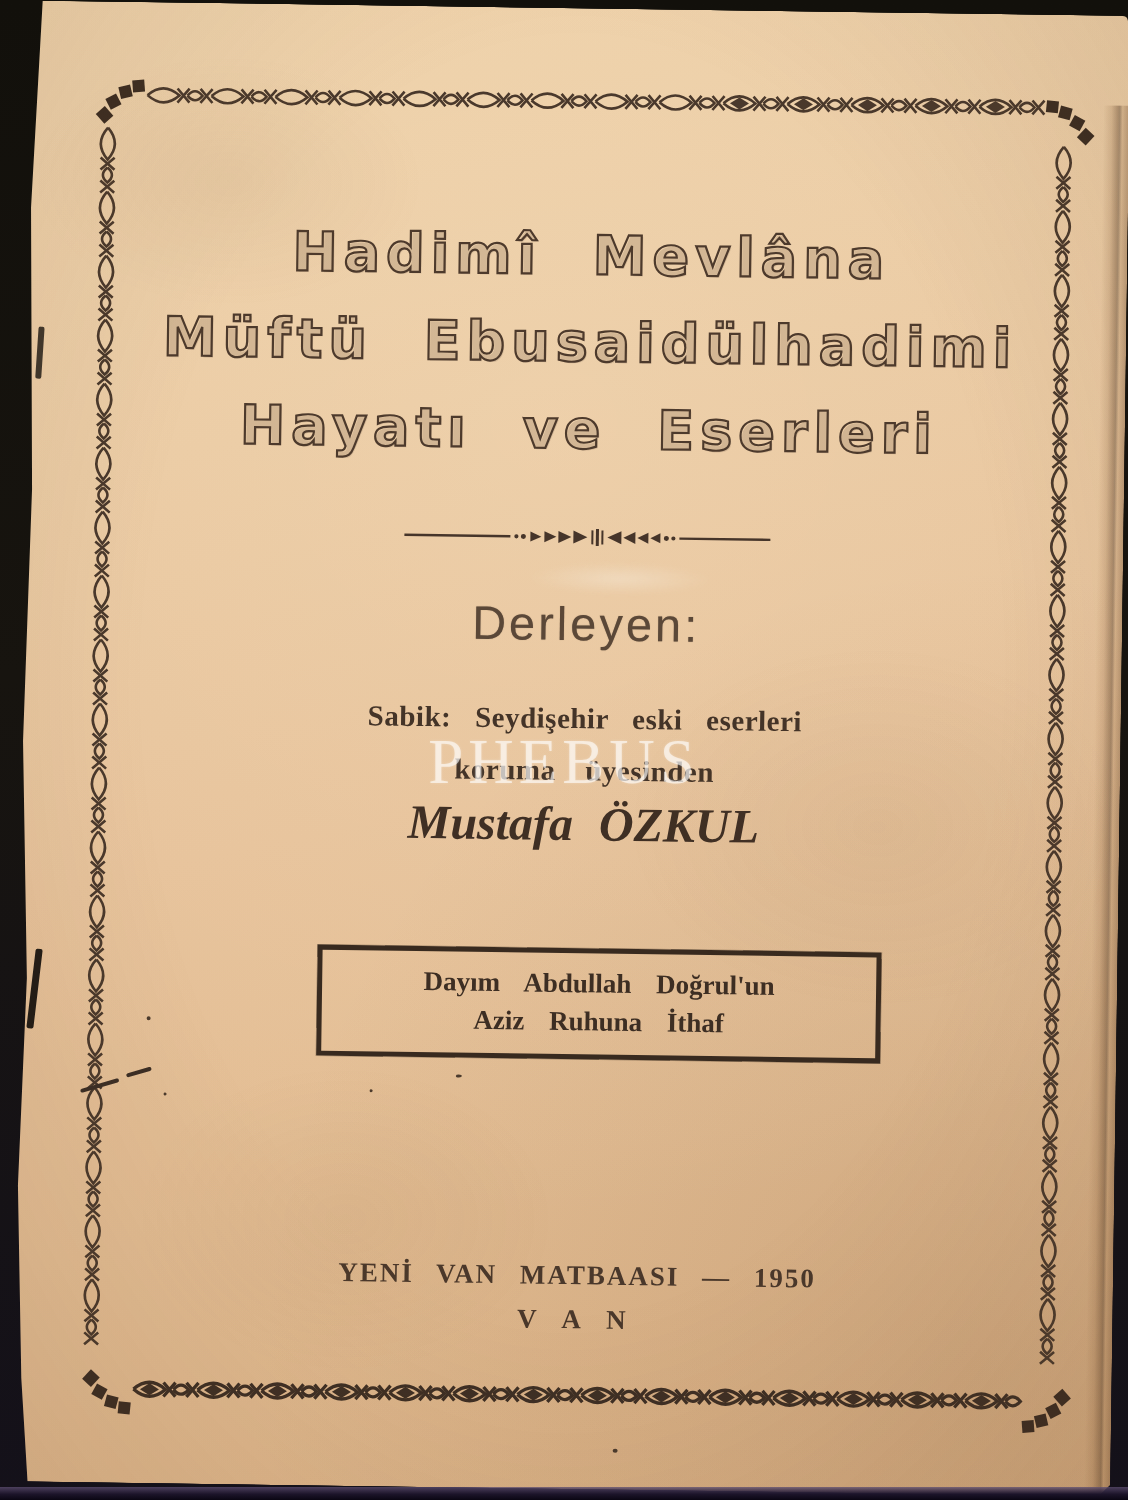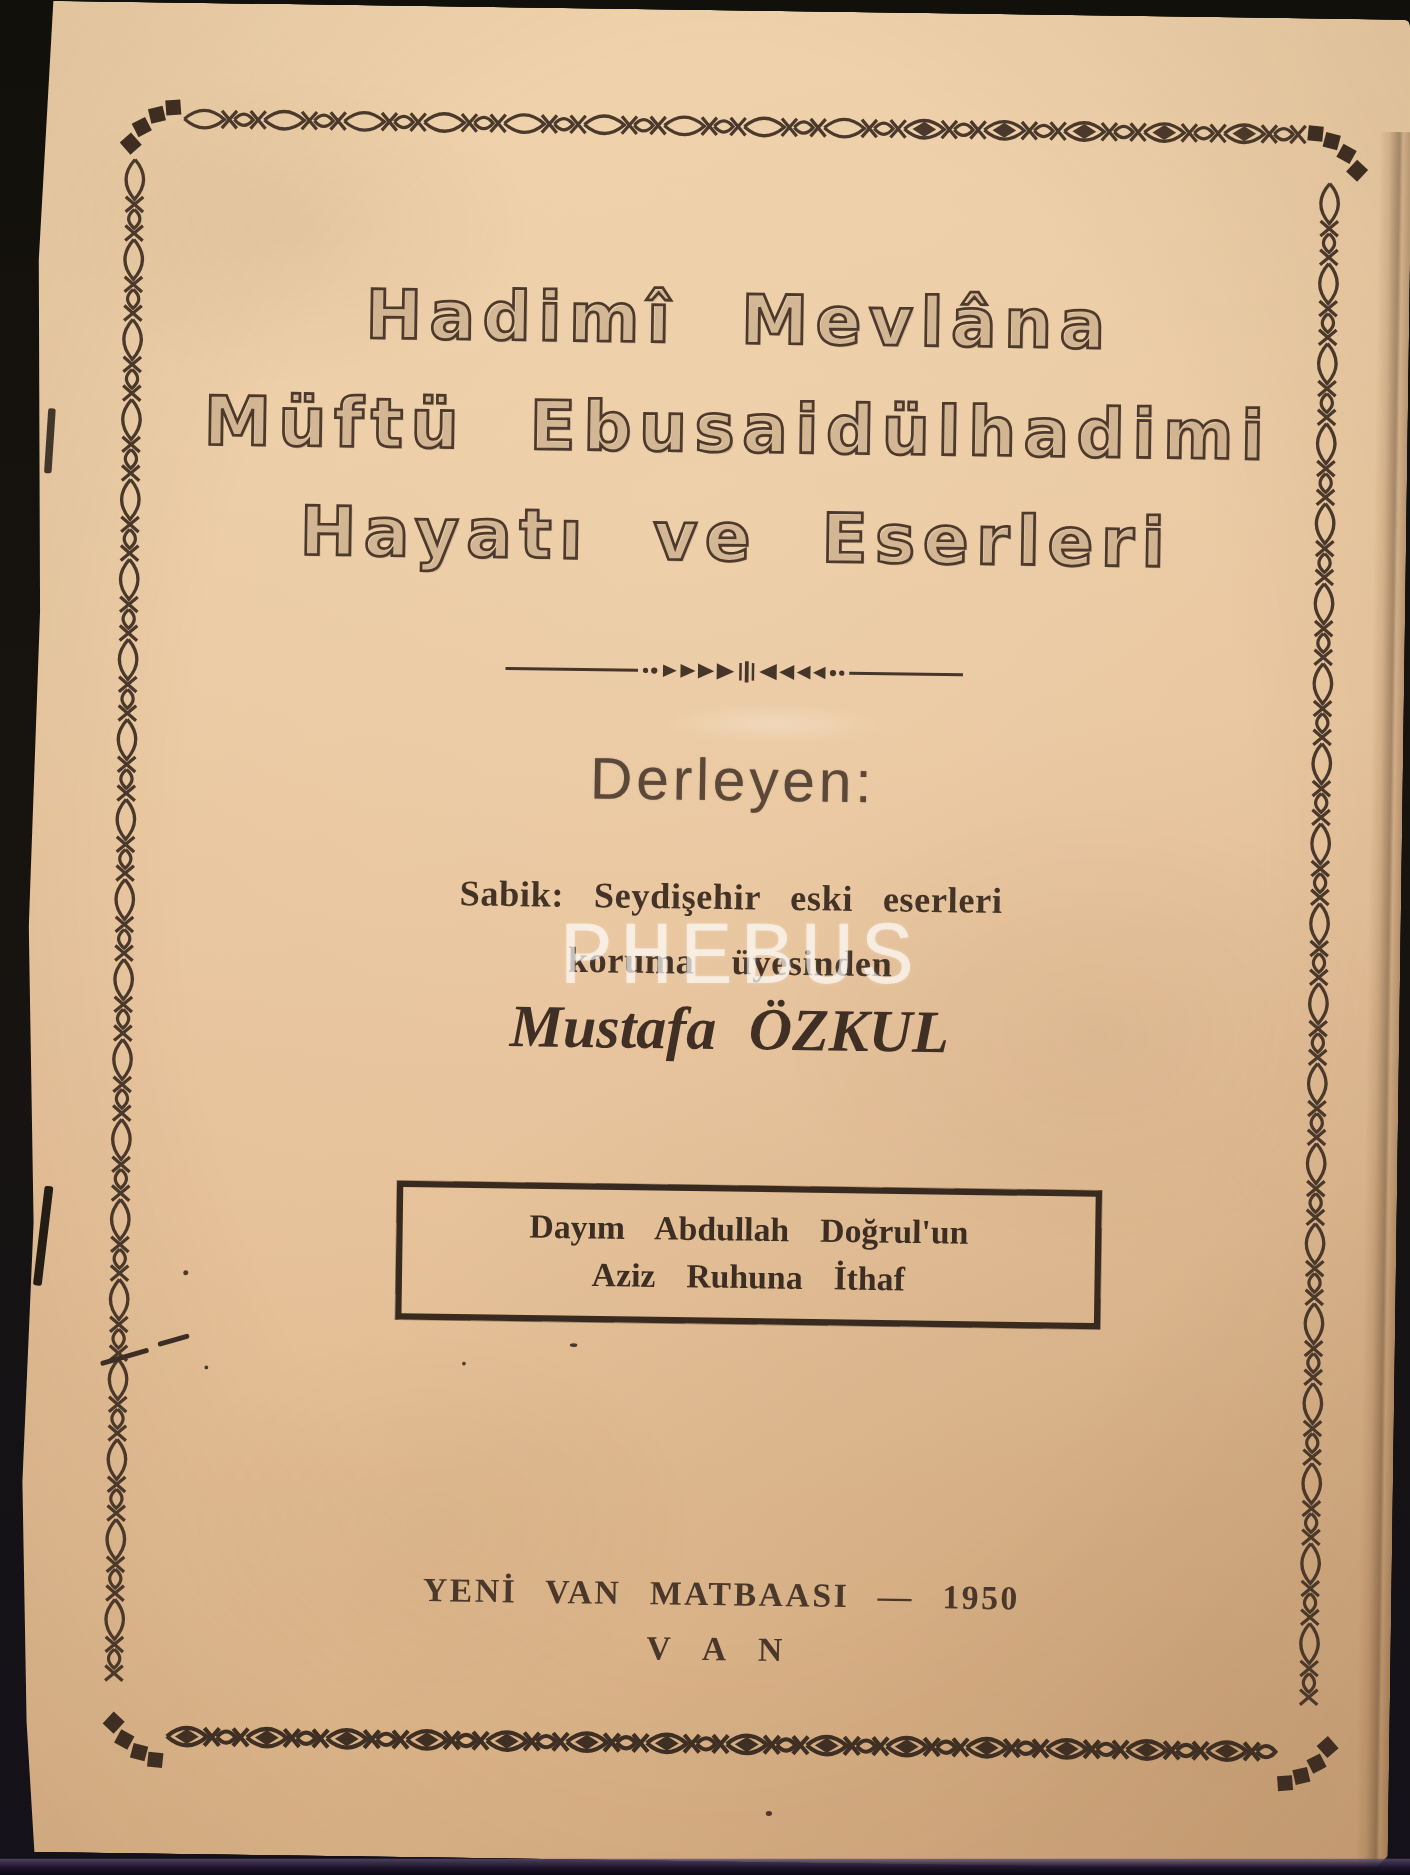--- a/index.html
+++ b/index.html
@@ -69,23 +69,23 @@
     box-shadow:0 0 0 0.5px rgba(56,42,31,0.4);
   }
   .ded-line{font-weight:700;font-size:27px;line-height:1.4;word-spacing:18px;color:#3d2e23;}
   .imprint-press{position:absolute;left:0;right:0;top:1252px;
     font-weight:700;font-size:27px;letter-spacing:2px;word-spacing:14px;color:#4a382b;}
   .imprint-city{position:absolute;left:0;right:0;top:1296px;
     font-weight:700;font-size:27px;letter-spacing:10px;color:#4a382b;}
   
   .watermark{
     position:absolute;top:726px;left:50%;transform:translateX(-50%);z-index:9;
-    font-family:Liberation Mono, monospace;font-size:72px;font-weight:400;
+    font-family:Liberation Serif, serif;font-size:63px;font-weight:400;
     letter-spacing:5px;color:rgba(255,255,255,0.60);
-    text-shadow:0 0 3px rgba(255,255,255,0.25);white-space:nowrap;margin-left:28px;
+    text-shadow:0 0 3px rgba(255,255,255,0.25);white-space:nowrap;
   }
   .ghost-smudge{position:absolute;left:470px;top:548px;width:250px;height:44px;z-index:4;
     background:radial-gradient(closest-side, rgba(246,236,220,0.42), transparent 72%);filter:blur(2px);}
   .staple{position:absolute;background:#241d16;border-radius:2px;z-index:3;}
   .staple-1{left:12px;top:948px;width:7px;height:80px;transform:rotate(6deg);}
   .staple-2{left:9px;top:326px;width:6px;height:52px;transform:rotate(3deg);opacity:0.85;}
   .scratch{position:absolute;background:#3c2e24;border-radius:2px;z-index:3;}
   .scratch-1{left:62px;top:1082px;width:40px;height:4px;transform:rotate(-17deg);}
   .scratch-2{left:108px;top:1068px;width:26px;height:4px;transform:rotate(-17deg);}
   .speck{position:absolute;background:#4b3а2c;background:#4b3a2c;border-radius:50%;z-index:3;}

